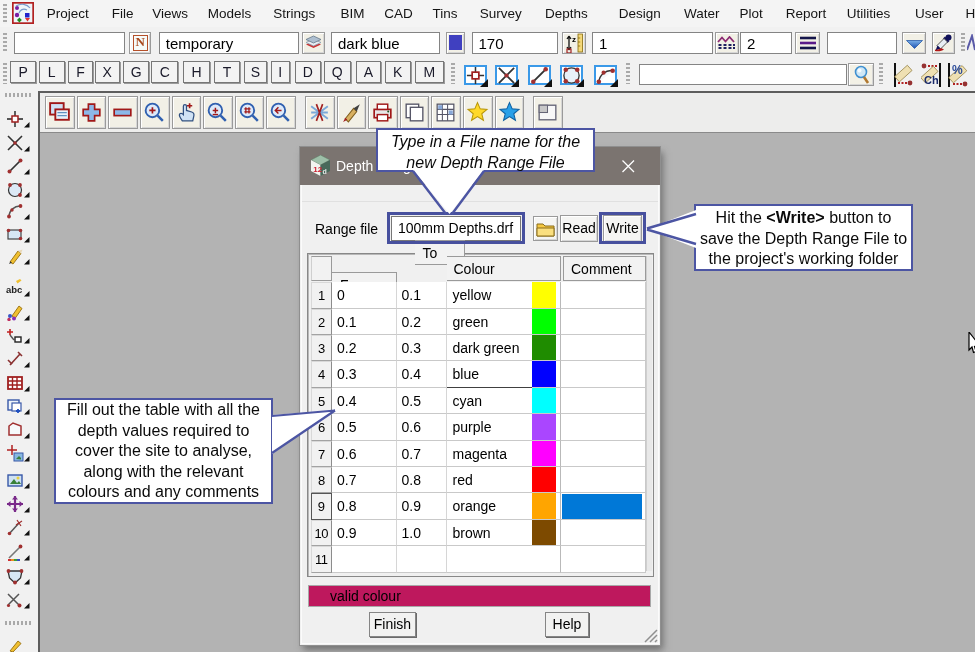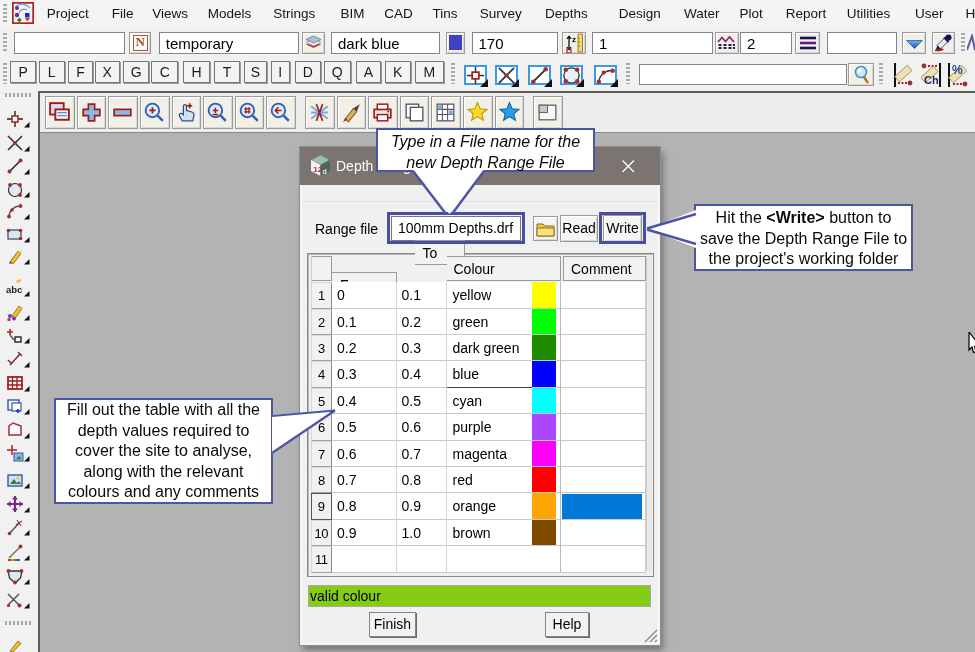--- a/index.html
+++ b/index.html
@@ -594,22 +594,22 @@
     <div class="abs" style="left:396.5px;top:546.2px;width:50px;height:26.4px;box-sizing:border-box;z-index:13;background:#fff;border-bottom:1px solid #c9c9c9;border-right:1px solid #d6d6d6;font-size:14px;padding:5px 0 0 5px;"></div>
     <div class="abs" style="left:446.5px;top:546.2px;width:85px;height:26.4px;box-sizing:border-box;z-index:13;background:#fff;border-bottom:1px solid #c9c9c9;font-size:14px;padding:5px 0 0 6px;"></div>
     <div class="abs" style="left:531.5px;top:546.2px;width:24.5px;height:26.4px;box-sizing:border-box;z-index:13;background:#fff;border-bottom:1px solid #c9c9c9;"></div>
     <div class="abs" style="left:556px;top:546.2px;width:5px;height:26.4px;box-sizing:border-box;z-index:13;background:#fff;border-bottom:1px solid #c9c9c9;border-right:1px solid #b9b9b9;"></div>
     <div class="abs" style="left:561px;top:546.2px;width:84.5px;height:26.4px;box-sizing:border-box;z-index:13;background:#fff;border-bottom:1px solid #c9c9c9;border-right:1px solid #c9c9c9;"></div>
     <div class="abs" style="left:562px;top:494.4px;width:80px;height:24.4px;background:#0078d7;z-index:14;"></div>
     <div class="abs" style="left:645.5px;top:256px;width:6.5px;height:315.4px;box-sizing:border-box;z-index:13;background:#e8e8e8;border-left:1px solid #cfcfcf;"></div>
     <div class="abs" style="left:310.5px;top:572.5999999999999px;width:335px;height:3px;box-sizing:border-box;z-index:13;background:#f0f0f0;"></div>
   </div>
 
-<div class="abs" style="left:308px;top:585px;width:343px;height:22px;background:#84cc16;
-     border:1px solid #a8a8a8;box-sizing:border-box;z-index:12;font-size:14px;line-height:20px;padding-left:1px;">valid colour</div>
+<div class="abs" style="left:308px;top:585px;width:343px;height:22px;background:#be185d;
+     border:1px solid #a8a8a8;box-sizing:border-box;z-index:12;font-size:14px;line-height:20px;padding-left:21px;">valid colour</div>
 <div class="abs" style="left:369px;top:612px;width:47px;height:25px;background:#f2f2f1;border:1px solid #858585;
      box-shadow:1px 1px 0 #6a6a6a;box-sizing:border-box;z-index:12;text-align:center;font-size:14px;line-height:23px;">Finish</div>
 <div class="abs" style="left:545px;top:612px;width:44px;height:25px;background:#f2f2f1;border:1px solid #858585;
      box-shadow:1px 1px 0 #6a6a6a;box-sizing:border-box;z-index:12;text-align:center;font-size:14px;line-height:23px;">Help</div>
 <svg class="abs" style="left:643px;top:628px;z-index:12;" width="15" height="15" viewBox="0 0 15 15">
   <path d="M14 2 L2 14 M14 7 L7 14 M14 12 L12 14" stroke="#909090" stroke-width="1.5"></path>
 </svg>
 
 <div class="abs" style="left:387px;top:212px;width:138px;height:32px;border:3px solid #47509e;box-sizing:border-box;z-index:14;"></div>
 <div class="abs" style="left:599px;top:212px;width:47px;height:32px;border:3px solid #47509e;box-sizing:border-box;z-index:14;"></div>

